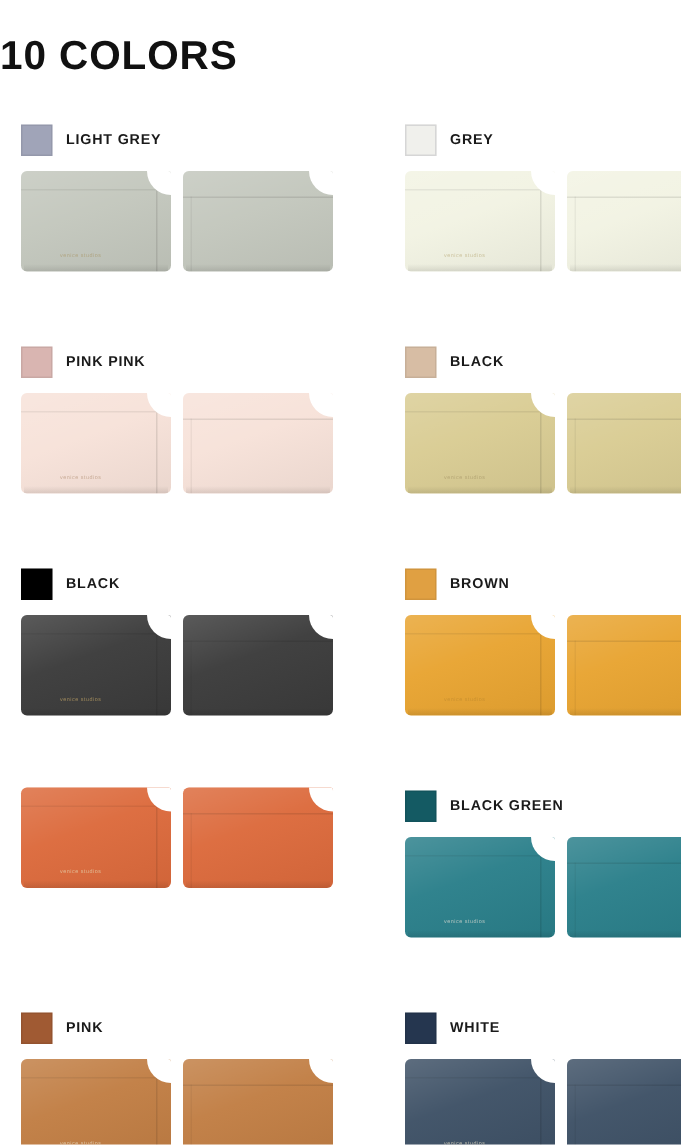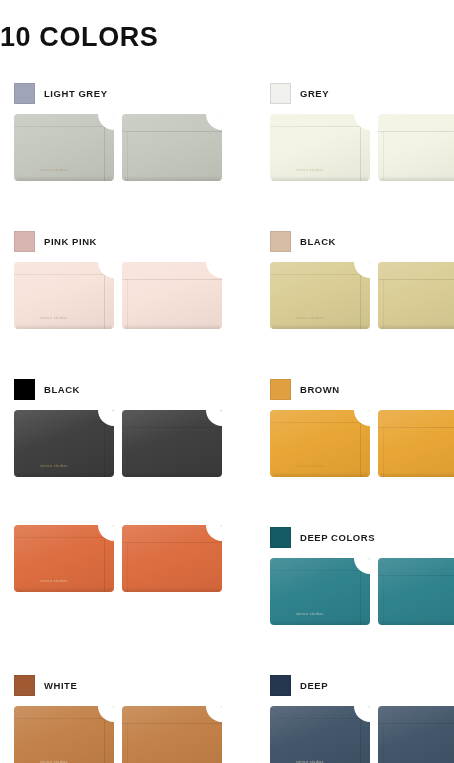--- a/index.html
+++ b/index.html
@@ -313,65 +313,65 @@
             <span class="seam-flap"></span>
             <span class="seam-side"></span>
             <span class="sheen"></span>
             <span class="shadow-btm"></span>
           </div>
         </div>
       </div>
       <div class="color-cell">
         <div class="swatch-head">
           <span class="chip" style="background: rgb(20, 90, 99);"></span>
-          <span class="chip-label">DEEP COLORS</span>
+          <span class="chip-label">BLACK GREEN</span>
         </div>
         <div class="product-pair">
           <div class="product front" style="background: rgb(42, 127, 138);">
             <span class="seam-pocket"></span>
             <span class="seam-pocket-top"></span>
             <span class="brand" style="color: rgb(207, 214, 206);">venice studios</span>
             <span class="sheen"></span>
             <span class="shadow-btm"></span>
           </div>
           <div class="product back" style="background: rgb(42, 127, 138);">
             <span class="seam-flap"></span>
             <span class="seam-side"></span>
             <span class="sheen"></span>
             <span class="shadow-btm"></span>
           </div>
         </div>
       </div>
       <div class="color-cell">
         <div class="swatch-head">
           <span class="chip" style="background: rgb(160, 90, 51);"></span>
+          <span class="chip-label">PINK</span>
+        </div>
+        <div class="product-pair">
+          <div class="product front" style="background: rgb(193, 126, 68);">
+            <span class="seam-pocket"></span>
+            <span class="seam-pocket-top"></span>
+            <span class="brand" style="color: rgb(232, 214, 184);">venice studios</span>
+            <span class="sheen"></span>
+            <span class="shadow-btm"></span>
+          </div>
+          <div class="product back" style="background: rgb(193, 126, 68);">
+            <span class="seam-flap"></span>
+            <span class="seam-side"></span>
+            <span class="sheen"></span>
+            <span class="shadow-btm"></span>
+          </div>
+        </div>
+      </div>
+      <div class="color-cell">
+        <div class="swatch-head">
+          <span class="chip" style="background: rgb(37, 54, 79);"></span>
           <span class="chip-label">WHITE</span>
         </div>
         <div class="product-pair">
-          <div class="product front" style="background: rgb(193, 126, 68);">
-            <span class="seam-pocket"></span>
-            <span class="seam-pocket-top"></span>
-            <span class="brand" style="color: rgb(232, 214, 184);">venice studios</span>
-            <span class="sheen"></span>
-            <span class="shadow-btm"></span>
-          </div>
-          <div class="product back" style="background: rgb(193, 126, 68);">
-            <span class="seam-flap"></span>
-            <span class="seam-side"></span>
-            <span class="sheen"></span>
-            <span class="shadow-btm"></span>
-          </div>
-        </div>
-      </div>
-      <div class="color-cell">
-        <div class="swatch-head">
-          <span class="chip" style="background: rgb(37, 54, 79);"></span>
-          <span class="chip-label">DEEP</span>
-        </div>
-        <div class="product-pair">
           <div class="product front" style="background: rgb(62, 81, 102);">
             <span class="seam-pocket"></span>
             <span class="seam-pocket-top"></span>
             <span class="brand" style="color: rgb(216, 210, 188);">venice studios</span>
             <span class="sheen"></span>
             <span class="shadow-btm"></span>
           </div>
           <div class="product back" style="background: rgb(62, 81, 102);">
             <span class="seam-flap"></span>
             <span class="seam-side"></span>

